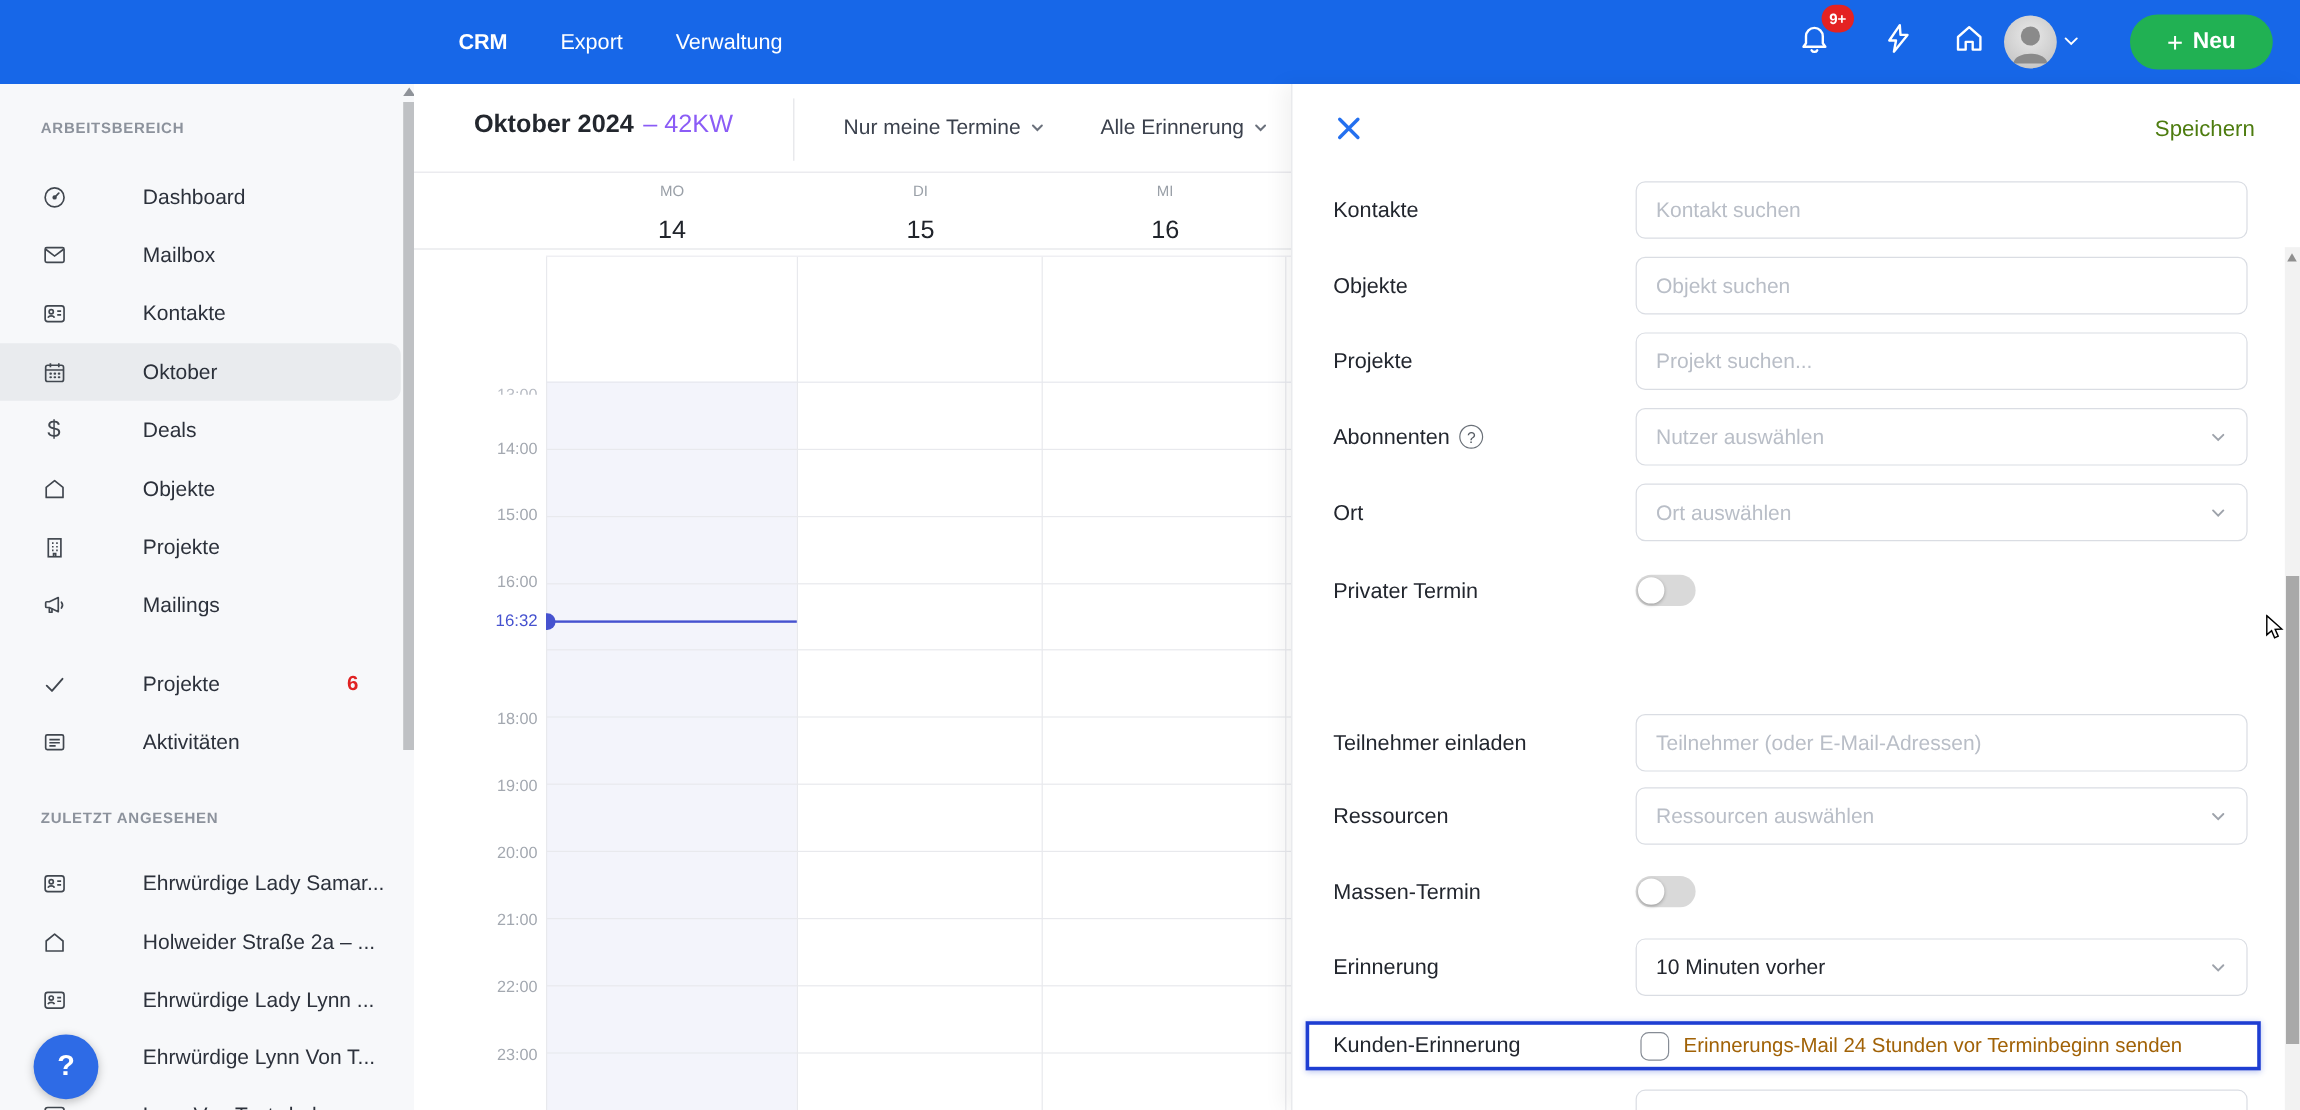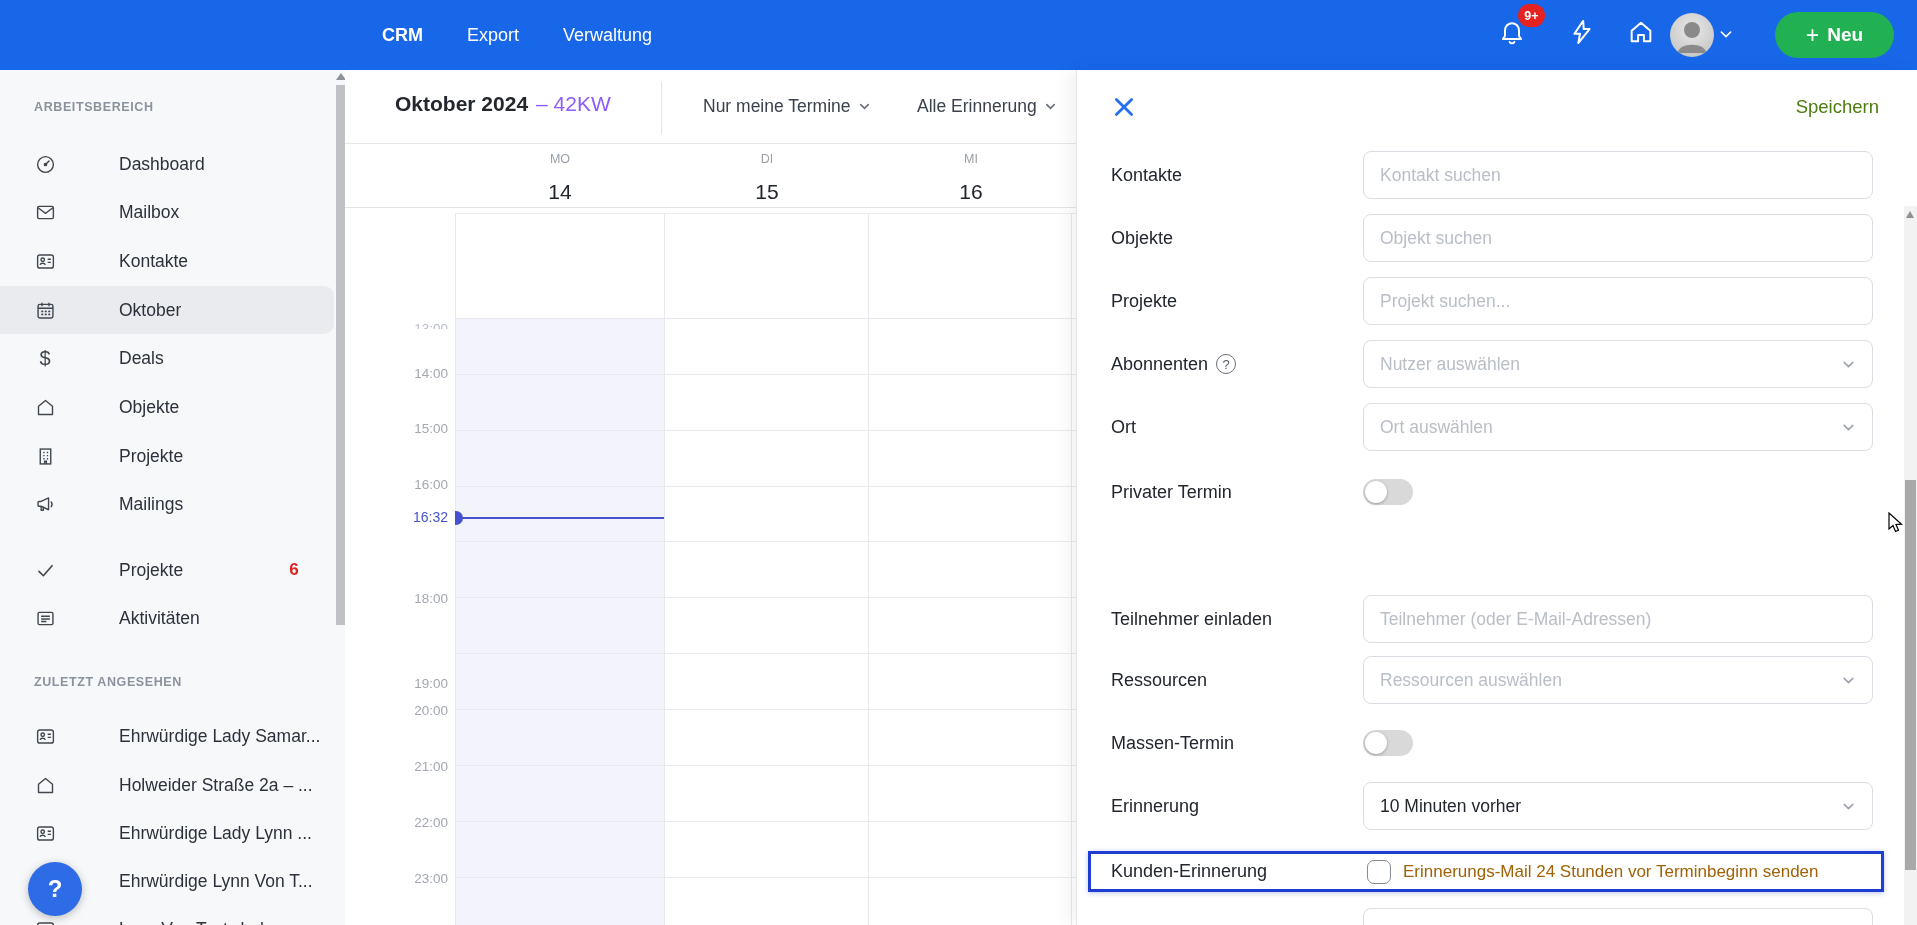--- a/index.html
+++ b/index.html
@@ -357,21 +357,21 @@
     <div class="hline" style="left:110px;top:639px;width:621px"></div>
     <div class="hline" style="left:110px;top:695px;width:621px"></div>
     <div class="hline" style="left:110px;top:751px;width:621px"></div>
     <div class="hline" style="left:110px;top:807px;width:621px"></div>
 
     <div id="clipped-time">13:00</div>
     <div class="tlabel" style="top:296px">14:00</div>
     <div class="tlabel" style="top:351px">15:00</div>
     <div class="tlabel" style="top:407px">16:00</div>
     <div class="tlabel" style="top:521px">18:00</div>
-    <div class="tlabel" style="top:606px">19:00</div>
+    <div class="tlabel" style="top:577px">19:00</div>
     <div class="tlabel" style="top:633px">20:00</div>
     <div class="tlabel" style="top:689px">21:00</div>
     <div class="tlabel" style="top:745px">22:00</div>
     <div class="tlabel" style="top:801px">23:00</div>
 
     <div id="nowlabel">16:32</div>
     <div id="nowline"></div>
     <div id="nowdot"></div>
   </div>
 

